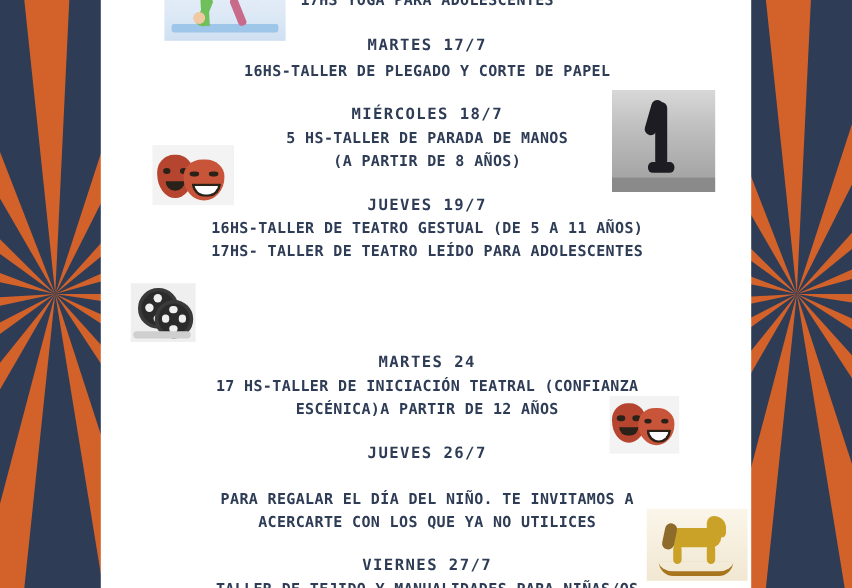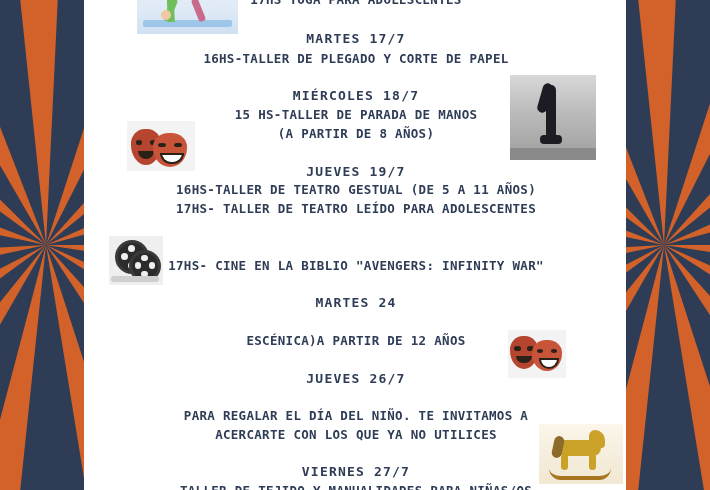--- a/index.html
+++ b/index.html
@@ -301,27 +301,27 @@
       <div class="horse-body" style="left:22px; top:30px; width:7px; height:16px;"></div>
       <div class="horse-body" style="left:50px; top:30px; width:7px; height:16px;"></div>
       <div style="position:absolute; left:10px; top:44px; width:62px; height:8px; border-bottom:4px solid #a8751f; border-radius:0 0 40px 40px;"></div>
       <div style="position:absolute; left:14px; top:12px; width:10px; height:22px; background:#8d6b2a; border-radius:5px; transform:rotate(12deg);"></div>
     </div>
 
     <div class="line item" style="top:-8px;">17HS YOGA PARA ADOLESCENTES</div>
     <div class="line day" style="top:31px;">MARTES 17/7</div>
     <div class="line item" style="top:51px;">16HS-TALLER DE PLEGADO Y CORTE DE PAPEL</div>
     <div class="line day" style="top:88px;text-align:center;">MIÉRCOLES 18/7</div>
-    <div class="line item" style="top:107px;">15 HS-TALLER DE PARADA DE MANOS</div>
+    <div class="line item" style="top:107px;">5 HS-TALLER DE PARADA DE MANOS</div>
     <div class="line item" style="top:126px;">(A PARTIR DE 8 AÑOS)</div>
     <div class="line day" style="top:164px;">JUEVES 19/7</div>
     <div class="line item" style="top:182px;">16HS-TALLER DE TEATRO GESTUAL (DE 5 A 11 AÑOS)</div>
     <div class="line item" style="top:201px;">17HS- TALLER DE TEATRO LEÍDO PARA ADOLESCENTES</div>
-    <div class="line item" style="top:258px;">17HS- CINE EN LA BIBLIO "AVENGERS: INFINITY WAR"</div>
     <div class="line day" style="top:295px;">MARTES 24</div>
+    <div class="line item" style="top:314px;">17 HS-TALLER DE INICIACIÓN TEATRAL (CONFIANZA</div>
     <div class="line item" style="top:333px;">ESCÉNICA)A PARTIR DE 12 AÑOS</div>
     <div class="line day" style="top:371px;">JUEVES 26/7</div>
     <div class="line item" style="top:427px;">ACERCARTE CON LOS QUE YA NO UTILICES</div>
     <div class="line item" style="top:408px;">PARA REGALAR EL DÍA DEL NIÑO. TE INVITAMOS A</div>
     <div class="line day" style="top:464px;">VIERNES 27/7</div>
     <div class="line item" style="top:483px;">TALLER DE TEJIDO Y MANUALIDADES PARA NIÑAS/OS</div>
 
   </div>
 </div>
 

